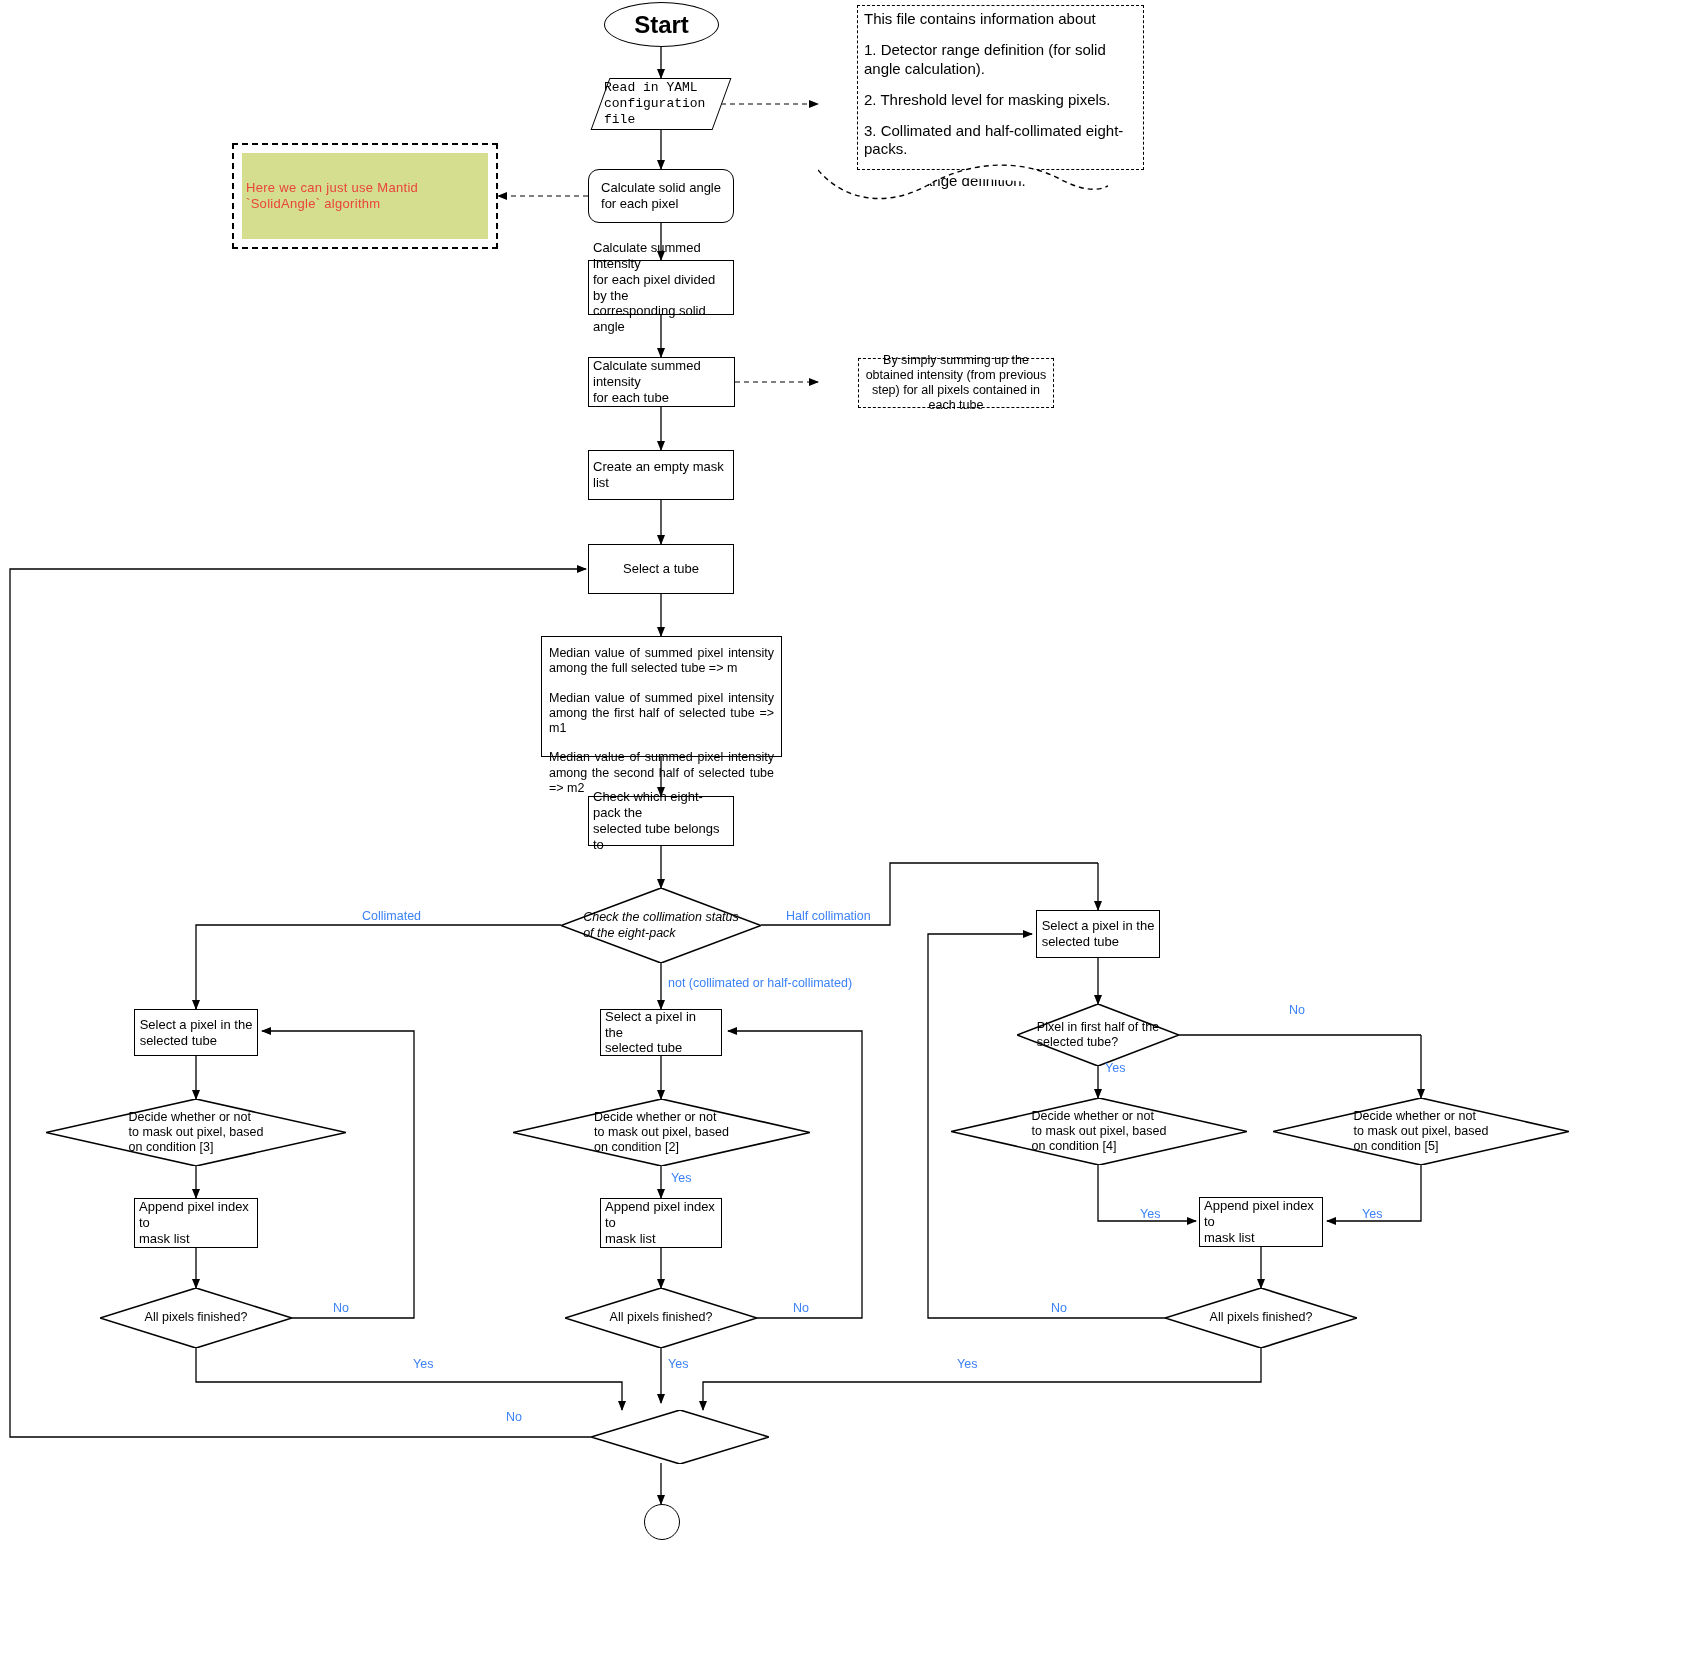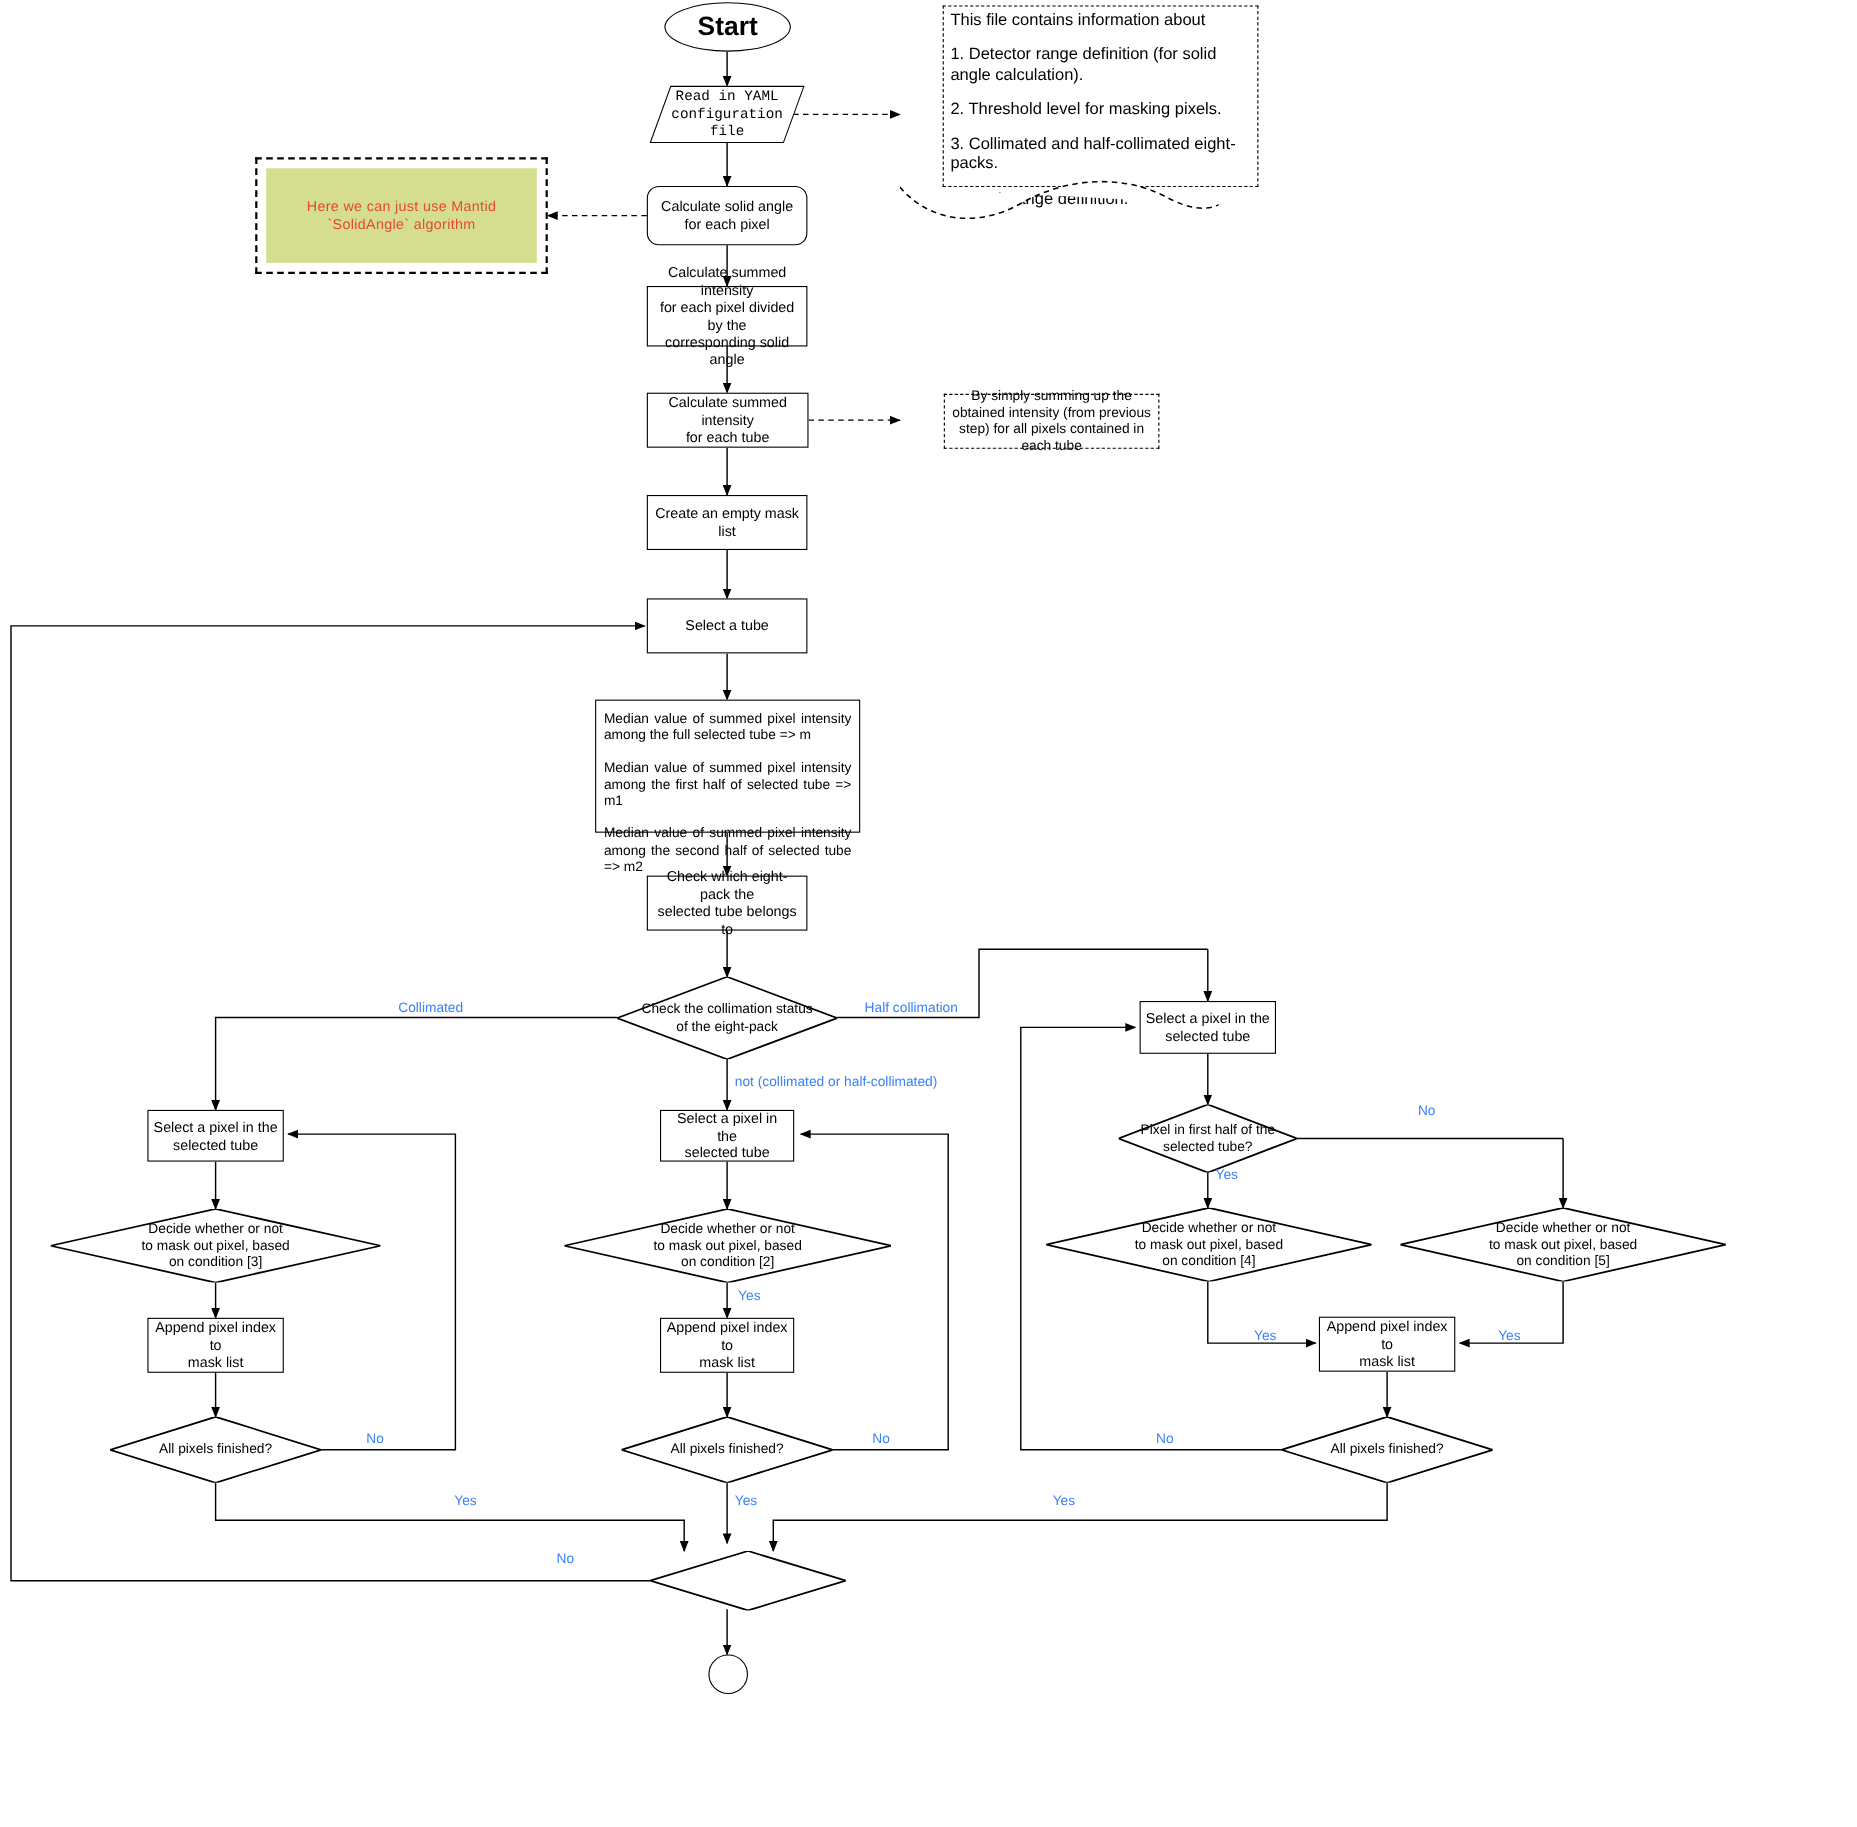--- a/index.html
+++ b/index.html
@@ -24,21 +24,21 @@
     width: 1688px;
     height: 1661px;
     pointer-events: none;
   }
   .node {
     position: absolute;
     box-sizing: border-box;
     display: flex;
     align-items: center;
     justify-content: center;
-    text-align: center;
+    text-align: left;
     color: #000000;
     font-size: 13px;
     line-height: 1.22;
     z-index: 2;
   }
   .node .txt {
     padding: 0 4px;
     white-space: pre-line;
   }
   
@@ -315,21 +315,21 @@
       <div class="par">Median value of summed pixel intensity among the first half of selected tube =&gt; m1</div>
       <div class="par">Median value of summed pixel intensity among the second half of selected tube =&gt; m2</div>
     </div>
   </div>
 
   <div class="node n-proc" style="left:588px; top:796px; width:146px; height:50px;">
     <span class="txt">Check which eight-pack the
 selected tube belongs to</span>
   </div>
 
-  <div class="node n-dec" style="left:561px; top:888px; width:200px; height:75px; font-size:12.5px;">
+  <div class="node n-dec" style="left:561px; top:888px; width:200px; height:75px; font-size:12.5px;font-style:italic;">
     <div class="shape">
       <svg viewBox="0 0 200 75" preserveAspectRatio="none" xmlns="http://www.w3.org/2000/svg">
         <polygon points="100,0 200,37.5 100,75 0,37.5" fill="#fff" stroke="#000" stroke-width="1.6" vector-effect="non-scaling-stroke"></polygon>
       </svg>
     </div>
     <span class="txt">Check the collimation status
 of the eight-pack</span>
   </div>
 
   <div class="node n-proc" style="left:134px; top:1009px; width:124px; height:47px;">

